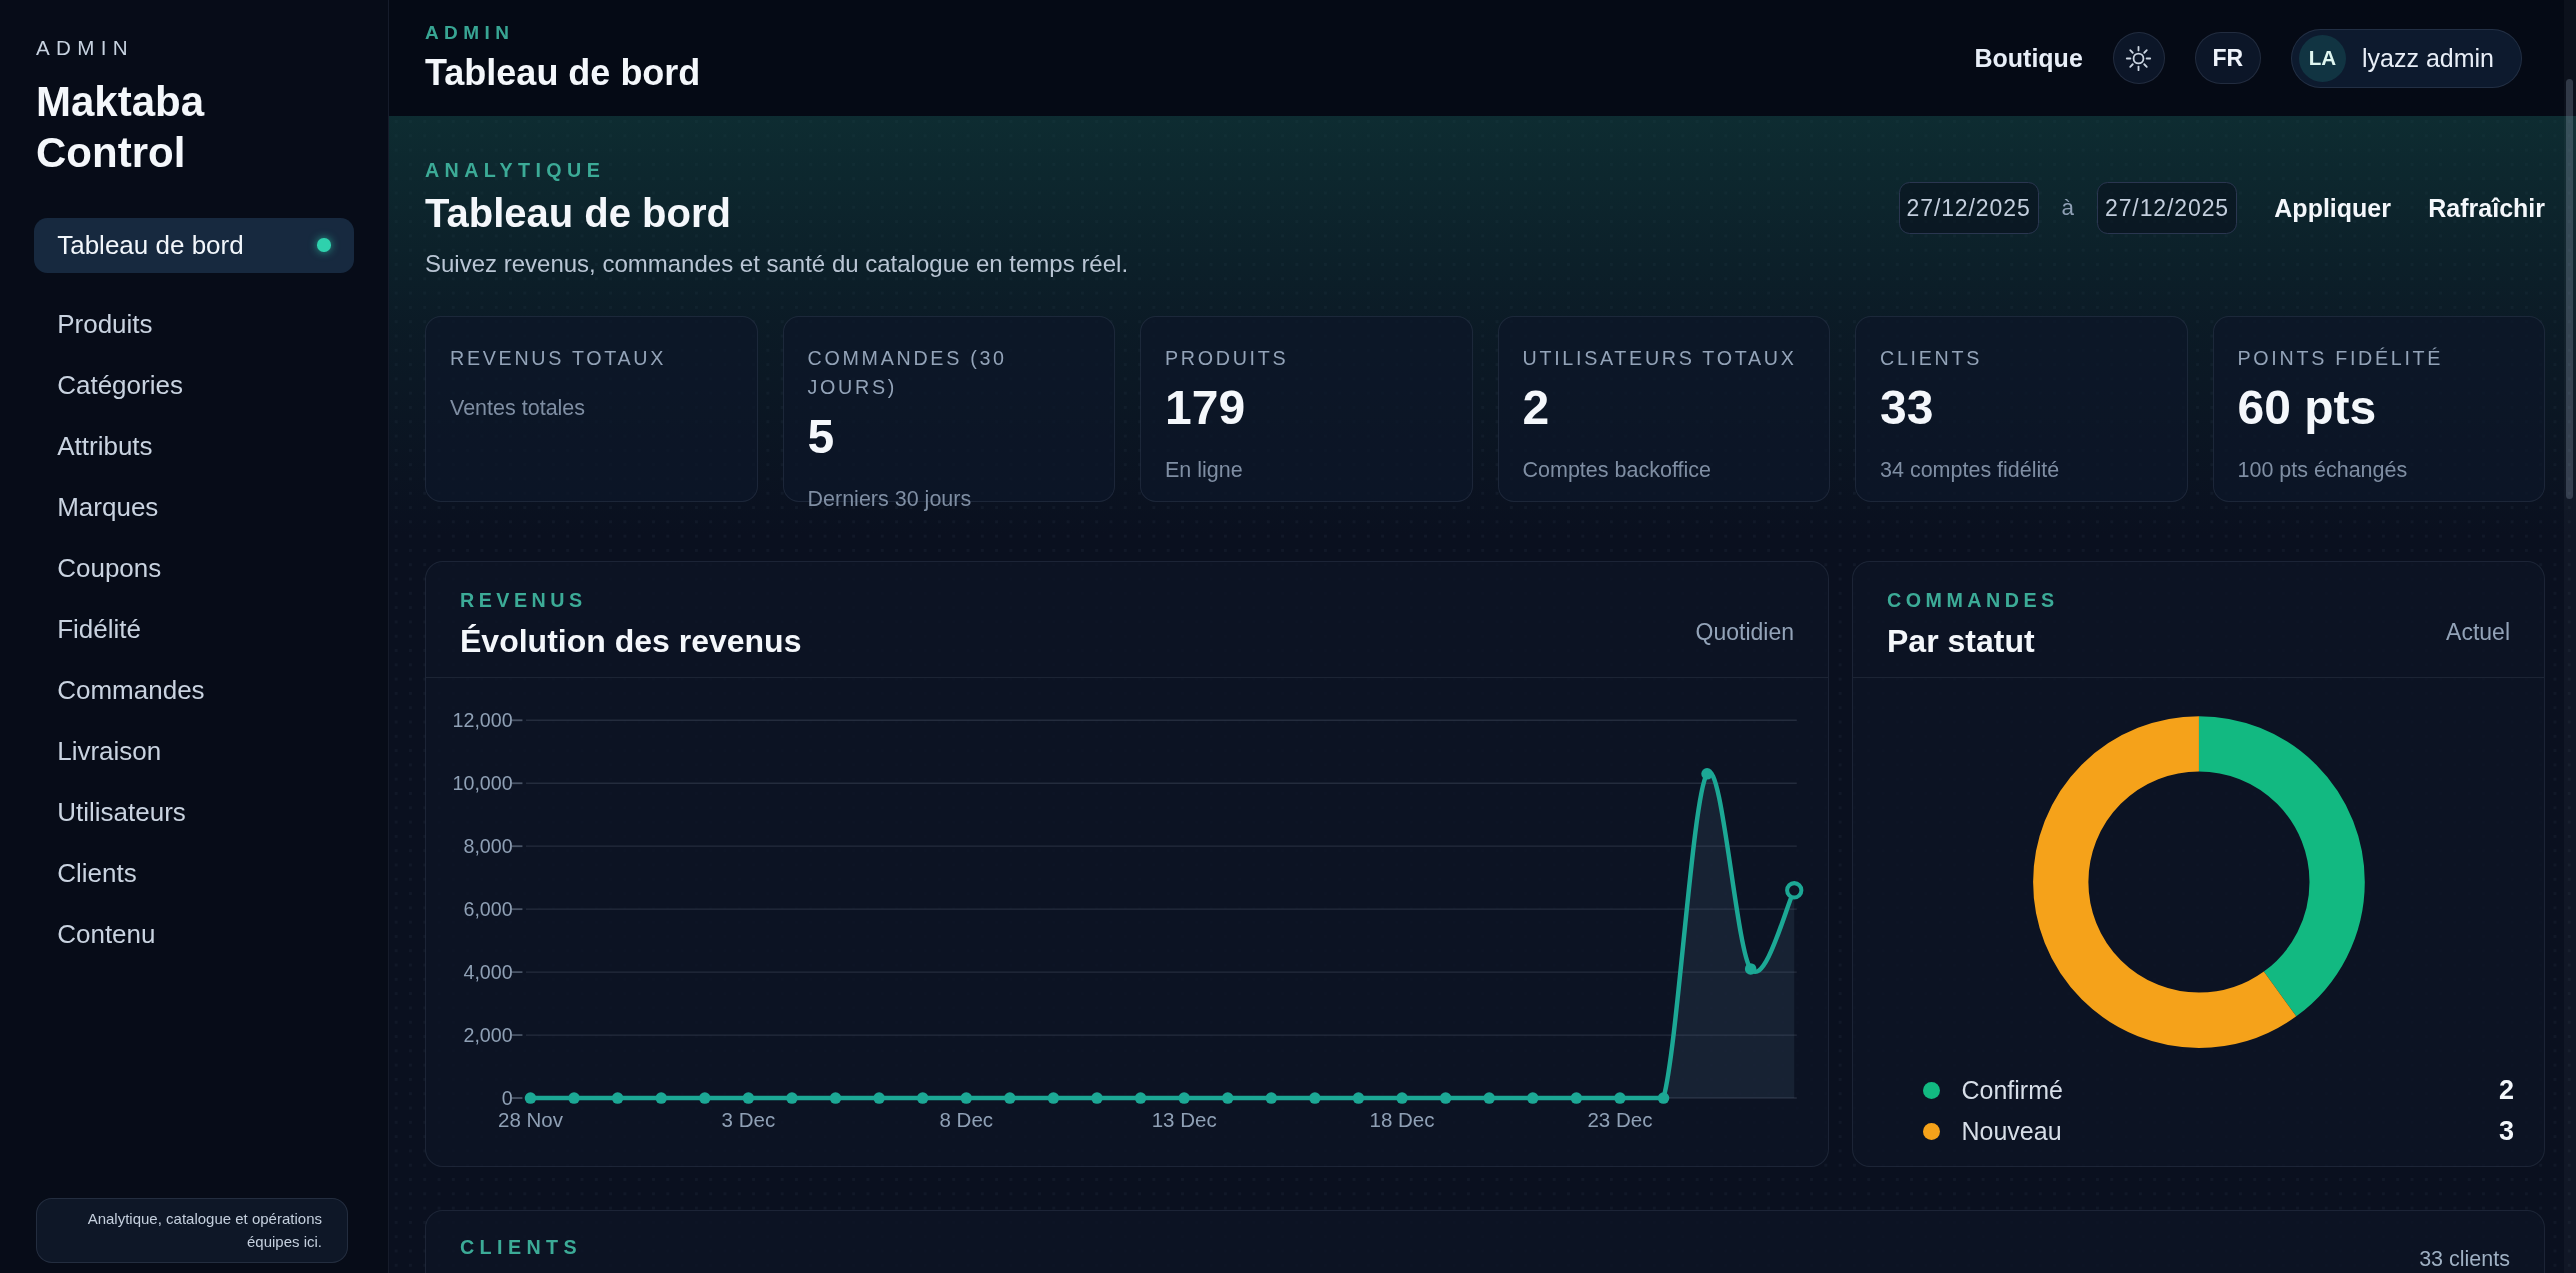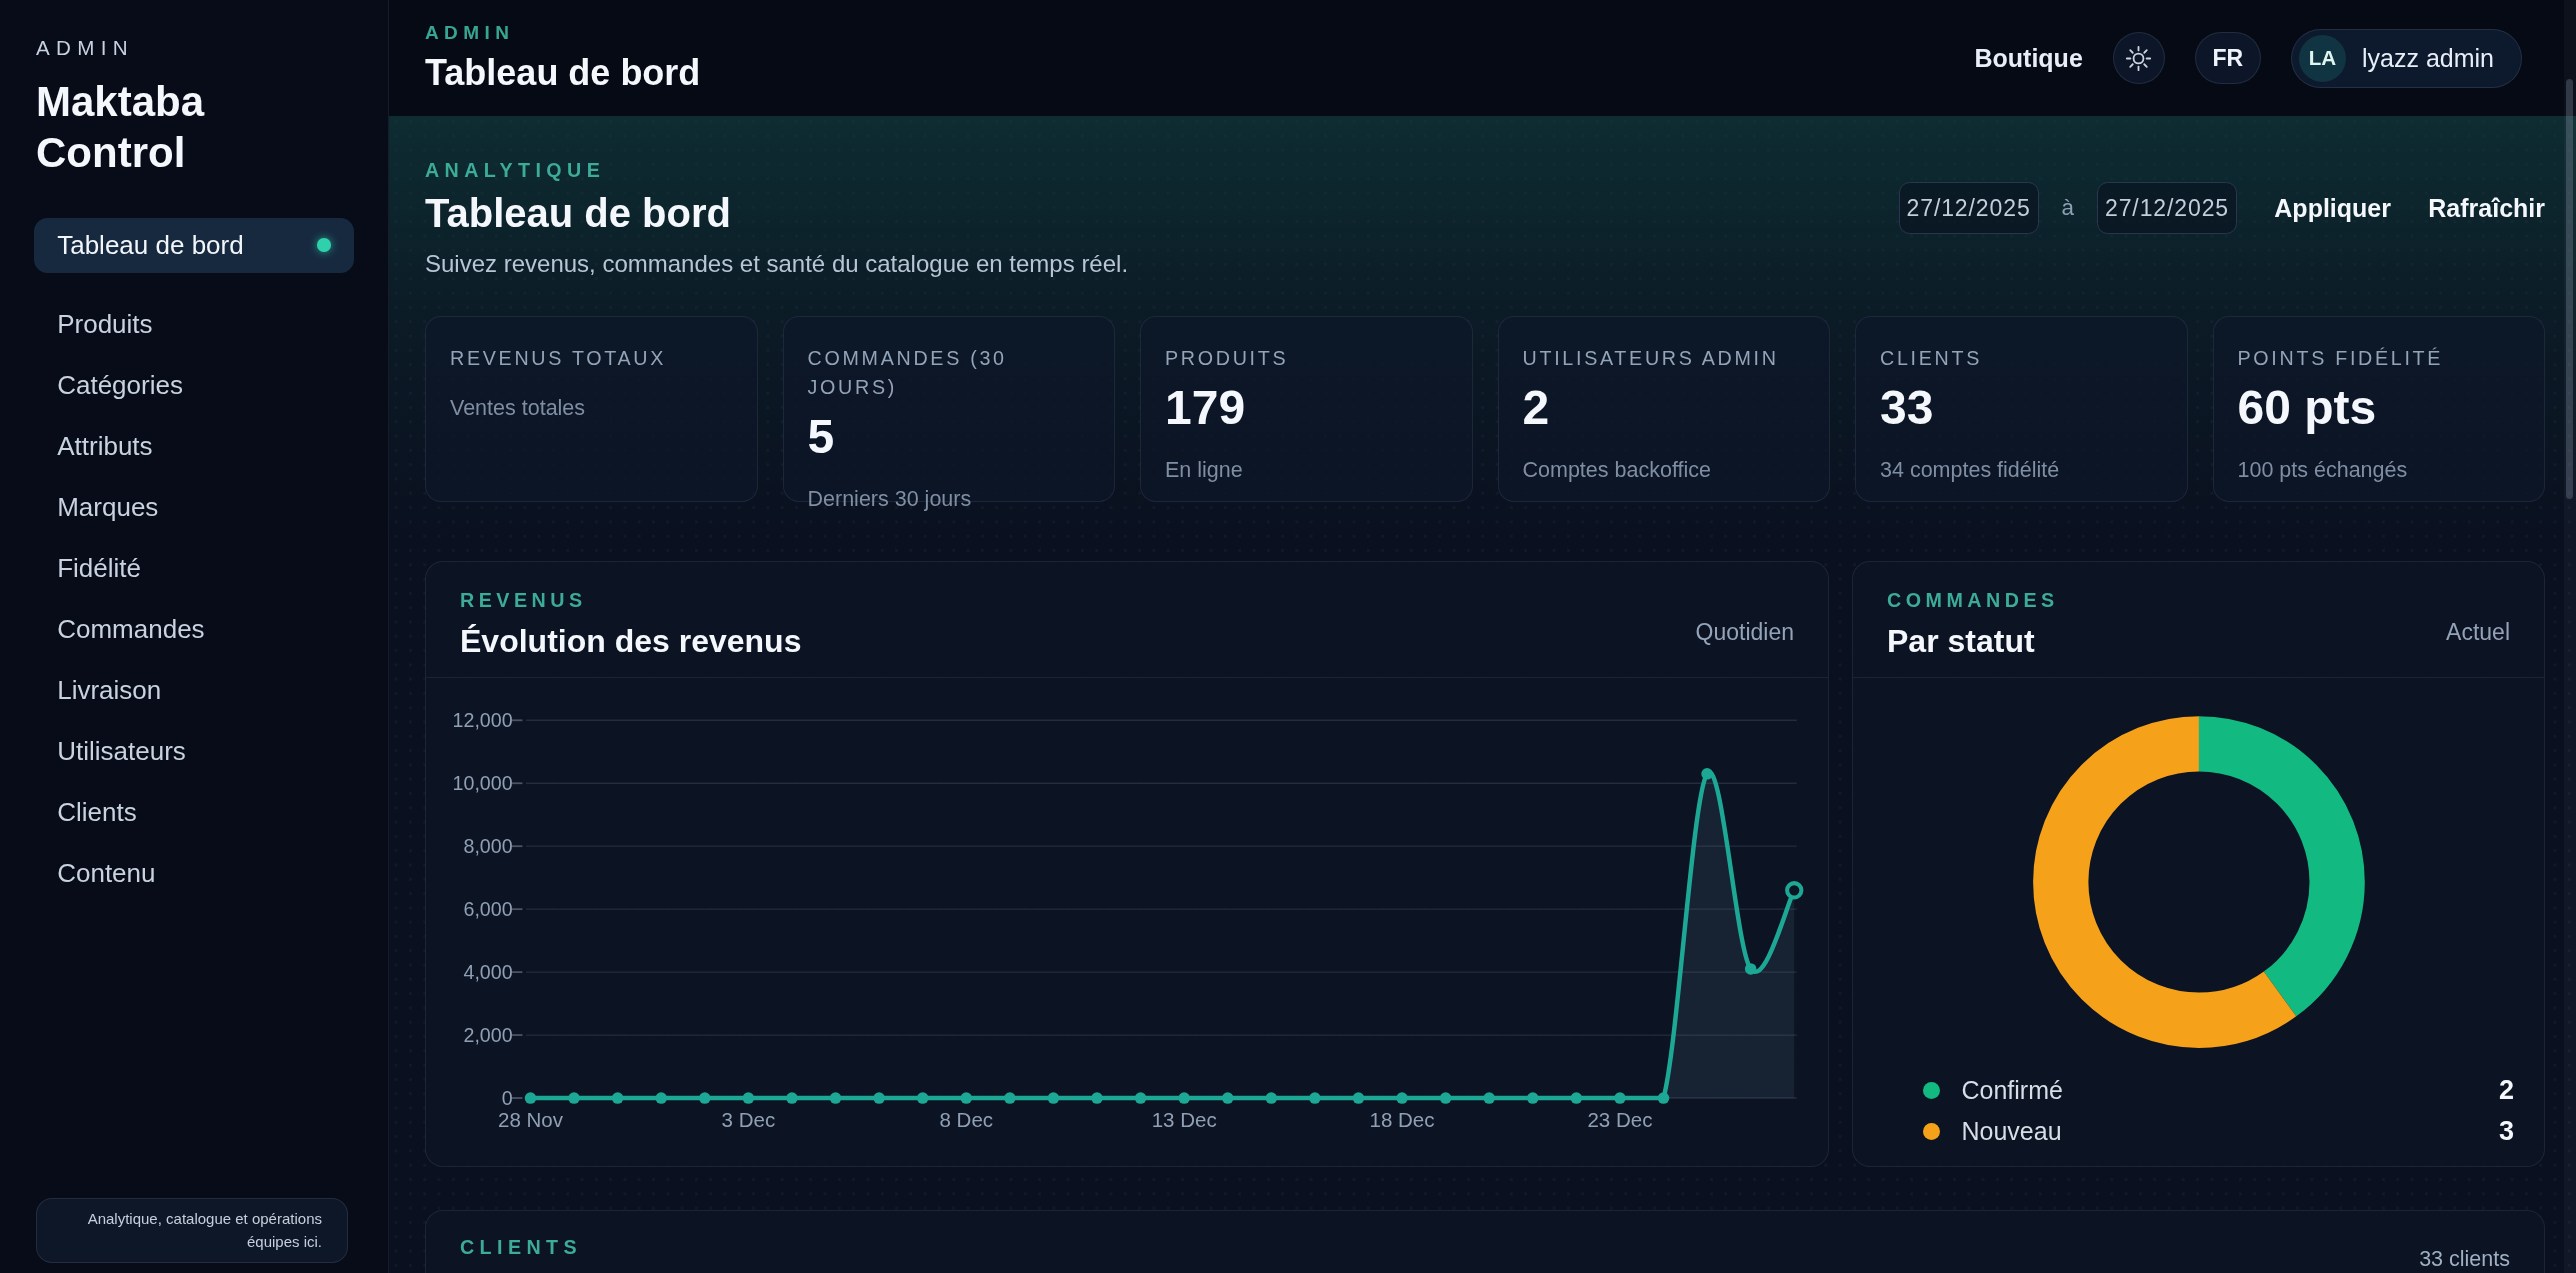--- a/index.html
+++ b/index.html
@@ -138,20 +138,23 @@
         <span>Produits</span>
       </div>
       <div class="nav-item">
         <span>Catégories</span>
       </div>
       <div class="nav-item">
         <span>Attributs</span>
       </div>
       <div class="nav-item">
         <span>Marques</span>
+      </div>
+      <div class="nav-item">
+        <span>Coupons</span>
       </div>
       <div class="nav-item">
         <span>Fidélité</span>
       </div>
       <div class="nav-item">
         <span>Commandes</span>
       </div>
       <div class="nav-item">
         <span>Livraison</span>
       </div>
@@ -226,21 +229,21 @@
           <div class="card-label">COMMANDES (30 JOURS)</div>
           <div class="card-value">5</div>
           <div class="card-sub">Derniers 30 jours</div>
         </div>
         <div class="card">
           <div class="card-label">PRODUITS</div>
           <div class="card-value">179</div>
           <div class="card-sub">En ligne</div>
         </div>
         <div class="card">
-          <div class="card-label">UTILISATEURS ADMIN</div>
+          <div class="card-label">UTILISATEURS TOTAUX</div>
           <div class="card-value">2</div>
           <div class="card-sub">Comptes backoffice</div>
         </div>
         <div class="card">
           <div class="card-label">CLIENTS</div>
           <div class="card-value">33</div>
           <div class="card-sub">34 comptes fidélité</div>
         </div>
         <div class="card">
           <div class="card-label">POINTS FIDÉLITÉ</div>

